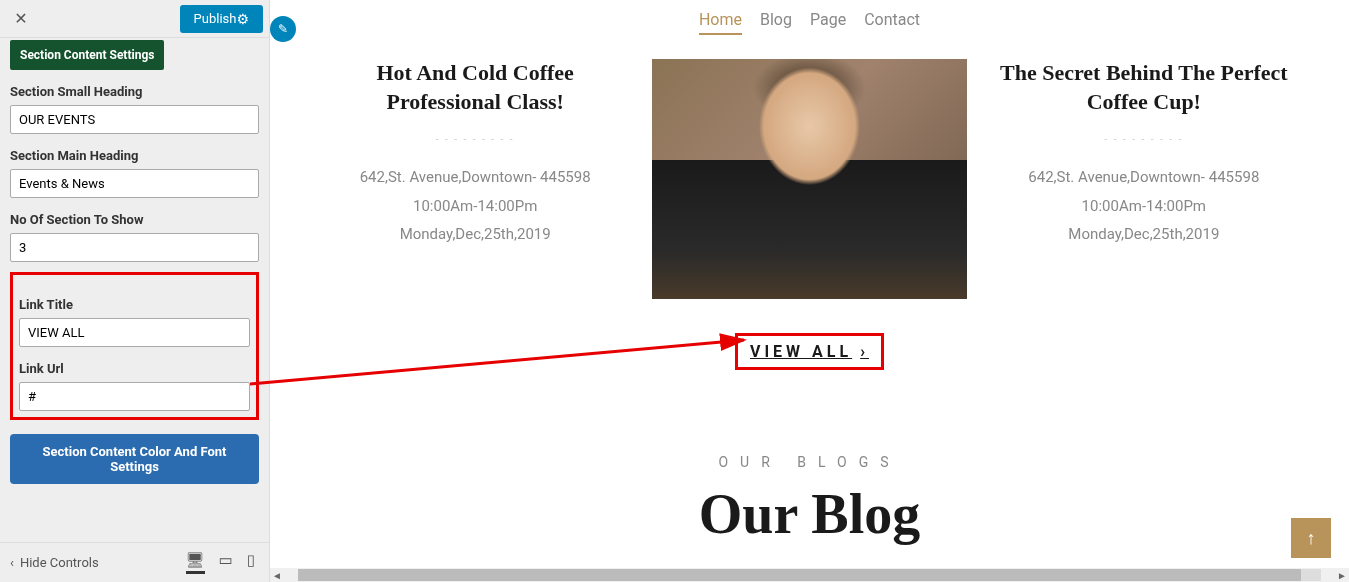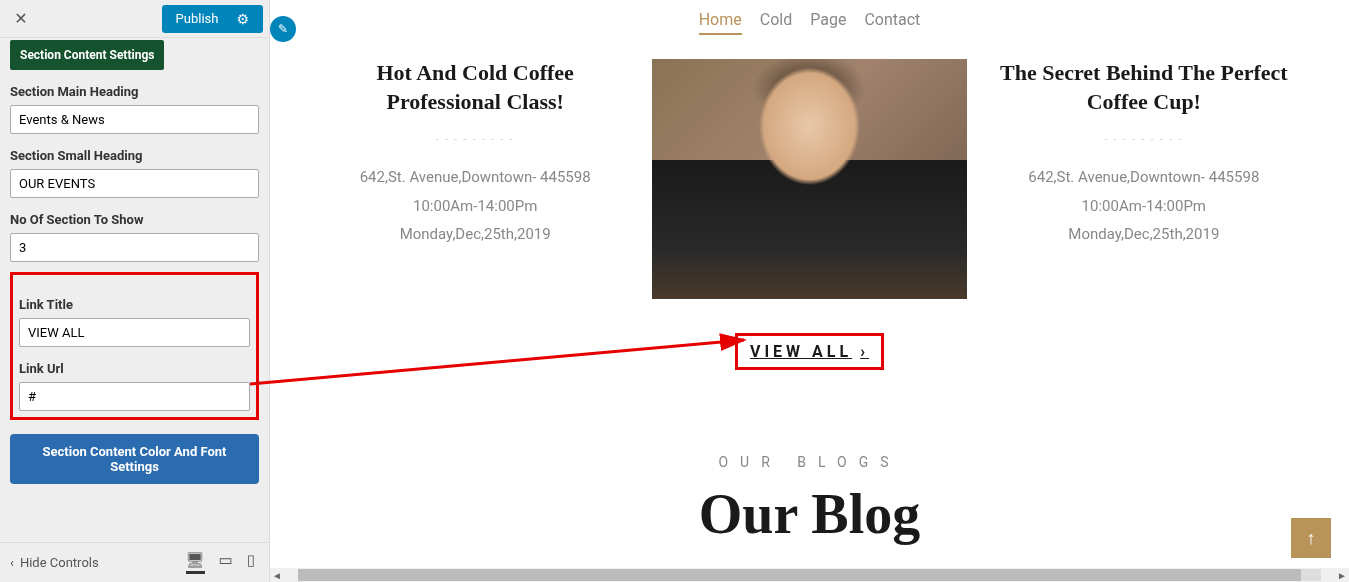--- a/index.html
+++ b/index.html
@@ -1,20 +1,20 @@
 <!DOCTYPE html>
 <html><head>
 <meta charset="utf-8">
 <style>
 *{margin:0;padding:0;box-sizing:border-box;font-family:-apple-system,BlinkMacSystemFont,"Segoe UI",Roboto,sans-serif}
 body{width:1349px;height:582px;overflow:hidden;background:#f0f0f0;position:relative}
 .sidebar{position:absolute;left:0;top:0;width:270px;height:582px;background:#eee;border-right:1px solid #ddd}
 .sidebar-top{height:38px;display:flex;align-items:center;justify-content:space-between;background:#eee;border-bottom:1px solid #ddd;padding:0 6px}
 .close-btn{width:30px;height:30px;display:flex;align-items:center;justify-content:center;cursor:pointer;color:#555;font-size:16px}
-.publish-btn{background:#0085ba;color:#fff;border:none;padding:6px 14px;border-radius:3px;font-size:13px;cursor:pointer;display:flex;align-items:center;gap:18px}
+.publish-btn{background:#0085ba;color:#fff;border:none;padding:6px 14px;border-radius:3px;font-size:13px;cursor:pointer;display:flex;align-items:center;gap:0}
 .gear-ic{font-size:14px}
 .sidebar-content{padding:0 10px;height:505px;overflow-y:auto;position:relative}
 .sidebar-content::-webkit-scrollbar{width:10px}
 .sidebar-content::-webkit-scrollbar-thumb{background:#ccc}
 .section-btn{background:#14532d;color:#fff;padding:8px 10px;font-size:12px;font-weight:bold;border:none;width:auto;display:inline-block;margin-top:2px;border-radius:2px}
 .field-group{margin-top:14px}
 .field-label{font-size:13px;font-weight:bold;color:#333;margin-bottom:6px;display:block}
 .field-input{width:100%;padding:6px 8px;border:1px solid #aaa;background:#fff;font-size:13px;border-radius:2px}
 .highlight-box{border:3px solid #e60000;padding:6px;margin-top:10px;position:relative}
 .section-btn-full{background:#2b6cb0;color:#fff;padding:10px;font-size:13px;font-weight:bold;border:none;width:100%;margin-top:14px;border-radius:4px;text-align:center}
@@ -58,26 +58,26 @@
   <div class="sidebar-top">
     <div class="close-btn">✕</div>
     <button class="publish-btn">
       <span>Publish</span>
       <span class="gear-ic">⚙</span>
     </button>
   </div>
   <div class="sidebar-content">
     <button class="section-btn">Section Content Settings</button>
     <div class="field-group">
+      <label class="field-label">Section Small Heading</label>
+      <input class="field-input" value="OUR EVENTS" style="">
+    </div>
+    <div class="field-group">
       <label class="field-label">Section Main Heading</label>
       <input class="field-input" value="Events &amp; News" style="">
-    </div>
-    <div class="field-group">
-      <label class="field-label">Section Small Heading</label>
-      <input class="field-input" value="OUR EVENTS" style="">
     </div>
     <div class="field-group">
       <label class="field-label">No Of Section To Show</label>
       <input class="field-input" value="3" style="">
     </div>
     <div class="highlight-box">
       <div class="field-group" style="margin-top:16px">
         <label class="field-label">Link Title</label>
         <input class="field-input" value="VIEW ALL" style="">
       </div>
@@ -99,21 +99,21 @@
       <span class="device-ic">▯</span>
     </div>
   </div>
 </div>
 
 <div class="preview">
   <div class="preview-inner">
     <div class="pen-ic">✎</div>
     <div class="nav">
       <span class="nav-item active">Home</span>
-      <span class="nav-item">Cold</span>
+      <span class="nav-item">Blog</span>
       <span class="nav-item">Page</span>
       <span class="nav-item">Contact</span>
     </div>
     <div class="events-row">
       <div class="event-card">
         <div class="event-title">Hot And Cold Coffee Professional Class!</div>
         <div class="event-divider">- - - - - - - - -</div>
         <div class="event-info">642,St. Avenue,Downtown- 445598</div>
         <div class="event-info">10:00Am-14:00Pm</div>
         <div class="event-info">Monday,Dec,25th,2019</div>

